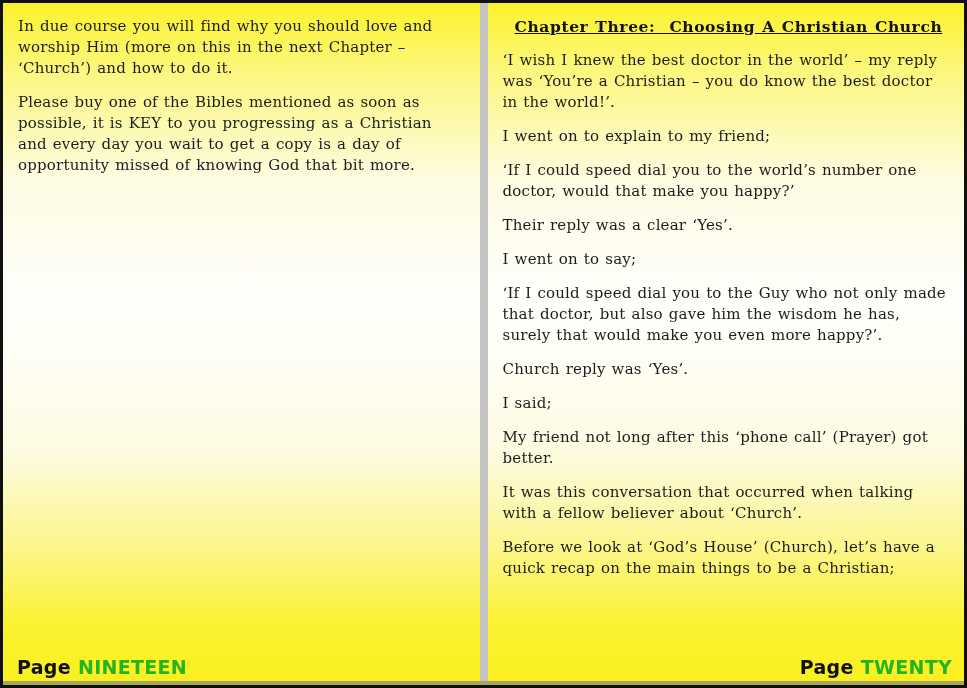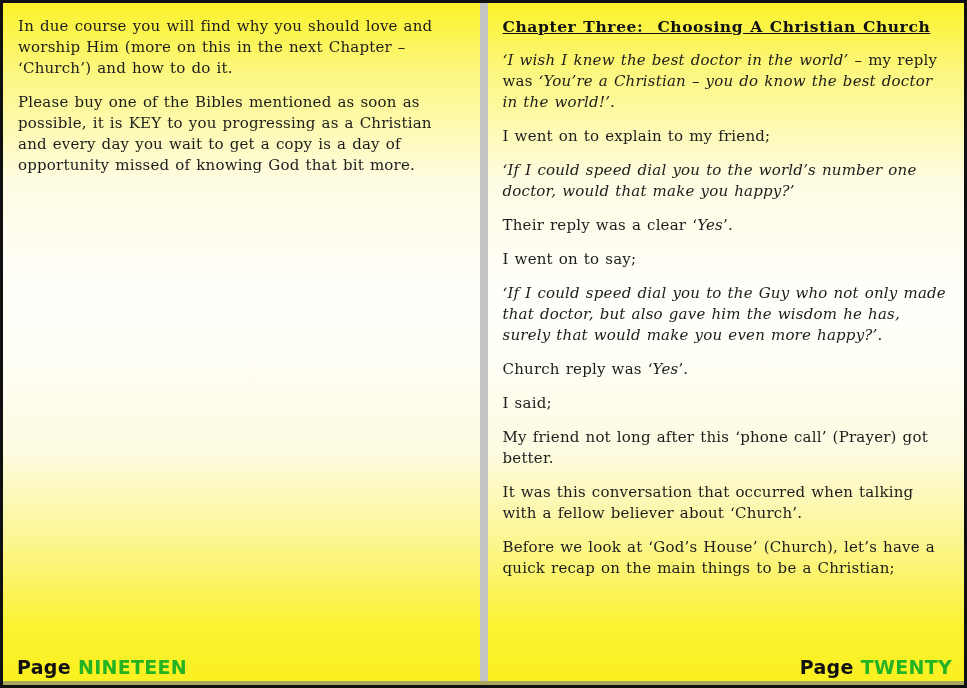--- a/index.html
+++ b/index.html
@@ -46,32 +46,32 @@
 
   .bottom-strip {
     position: absolute;
     left: 0; right: 0; bottom: 0;
     height: 4px;
     background: #a8a55f;
     z-index: 3;
   }
 
   .chapter-heading {
-    margin: 0 0 13px 0;
+    margin: 0 0 13px 12px;
     font-size: 15.5px;
     font-weight: bold;
     text-decoration: underline;
     white-space: pre-wrap;
     letter-spacing: 0.6px;
     color: #111111;
   }
 
   .para { margin: 0 0 13px 0; }
   .para:last-child { margin-bottom: 0; }
-  .italic { font-style: italic; }
+  .italic { }
 
   .footer {
     position: absolute;
     bottom: 7px;
     font-family: "DejaVu Sans", "Liberation Sans", sans-serif;
     font-weight: bold;
     font-size: 19px;
     letter-spacing: 0.3px;
     white-space: nowrap;
     z-index: 4;

